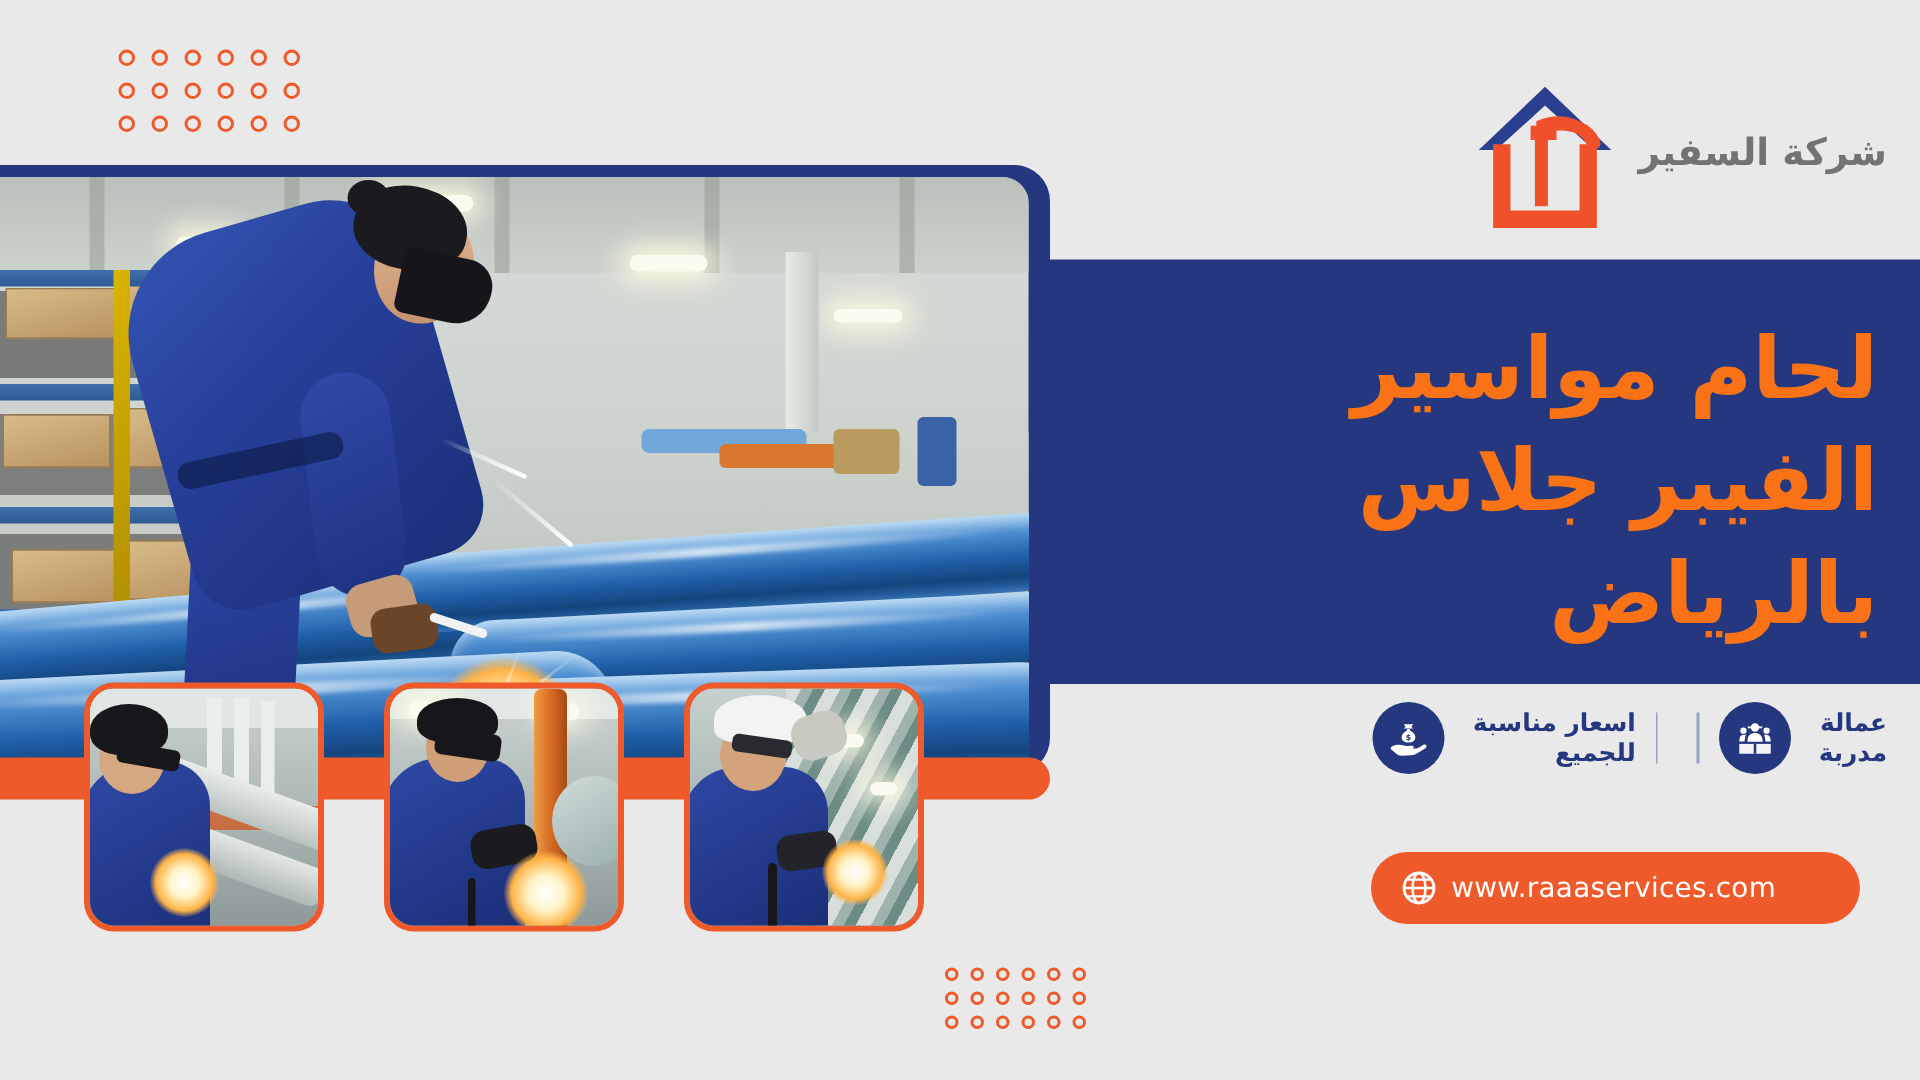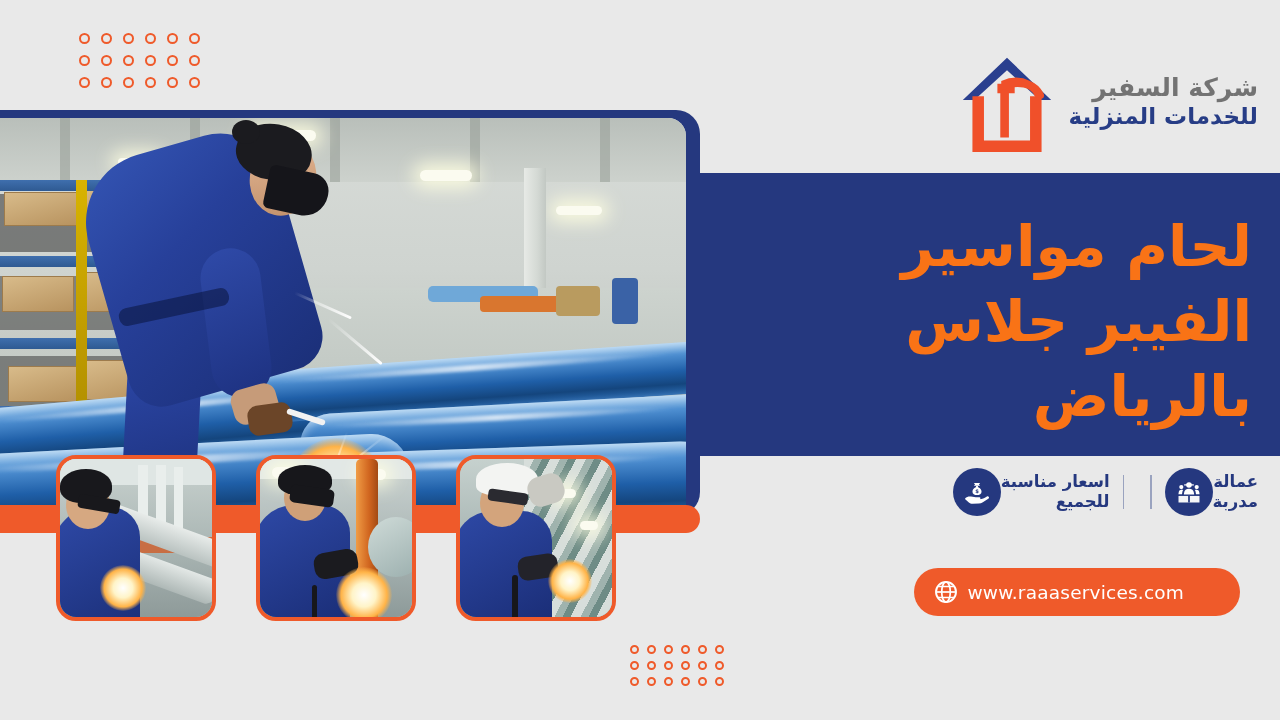--- a/index.html
+++ b/index.html
@@ -175,21 +175,21 @@
   #thumb-1 { left:56px; }
   #thumb-2 { left:256px; }
   #thumb-3 { left:456px; }
 
   
   #features {
     position:absolute; right:22px; top:468px;
     display:flex; flex-direction:row; align-items:center;
     direction:rtl; gap:0;
   }
-  .feature { display:flex; align-items:center; gap:0; }
+  .feature { display:flex; align-items:center; gap:19px; }
   .feature-icon {
     width:48px; height:48px; border-radius:50%;
     background:#25387f; flex:none;
     display:flex; align-items:center; justify-content:center;
   }
   .feature-label {
     color:#25387f; font-size:16.5px; font-weight:bold;
     line-height:1.2; text-align:right; white-space:pre-line;
   }
   .feature-sep {
@@ -231,21 +231,20 @@
     <span class="dot"></span>
     <span class="dot"></span>
     <span class="dot"></span>
     <span class="dot"></span>
     <span class="dot"></span>
 </div>
 
 <div id="logo">
   <div id="logo-text">
     <div id="logo-line1">شركة السفير</div>
-    <div id="logo-line2">للخدمات المنزلية</div>
   </div>
   <svg id="logo-mark" viewBox="0 0 100 104">
     <path d="M4 50 L50 6 L96 50 L84 50 L50 19 L16 50 Z" fill="#2a3f8f"></path>
     <path d="M14 46 L26 46 L26 92 L74 92 L74 46 L86 46 L86 104 L14 104 Z" fill="#f0502a"></path>
     <path d="M40 33 h18 v10 h-6 v46 h-9 V43 h-3 z" fill="#f0502a"></path>
     <path d="M44 30 q16 -7 30 0 q10 4 14 13 q2 5 -3 6 q-4 1 -6 -3 q-4 -8 -12 -9 q-10 -2 -23 3 z" fill="#f0502a"></path>
   </svg>
 </div>
 
 <div id="heading-panel">

